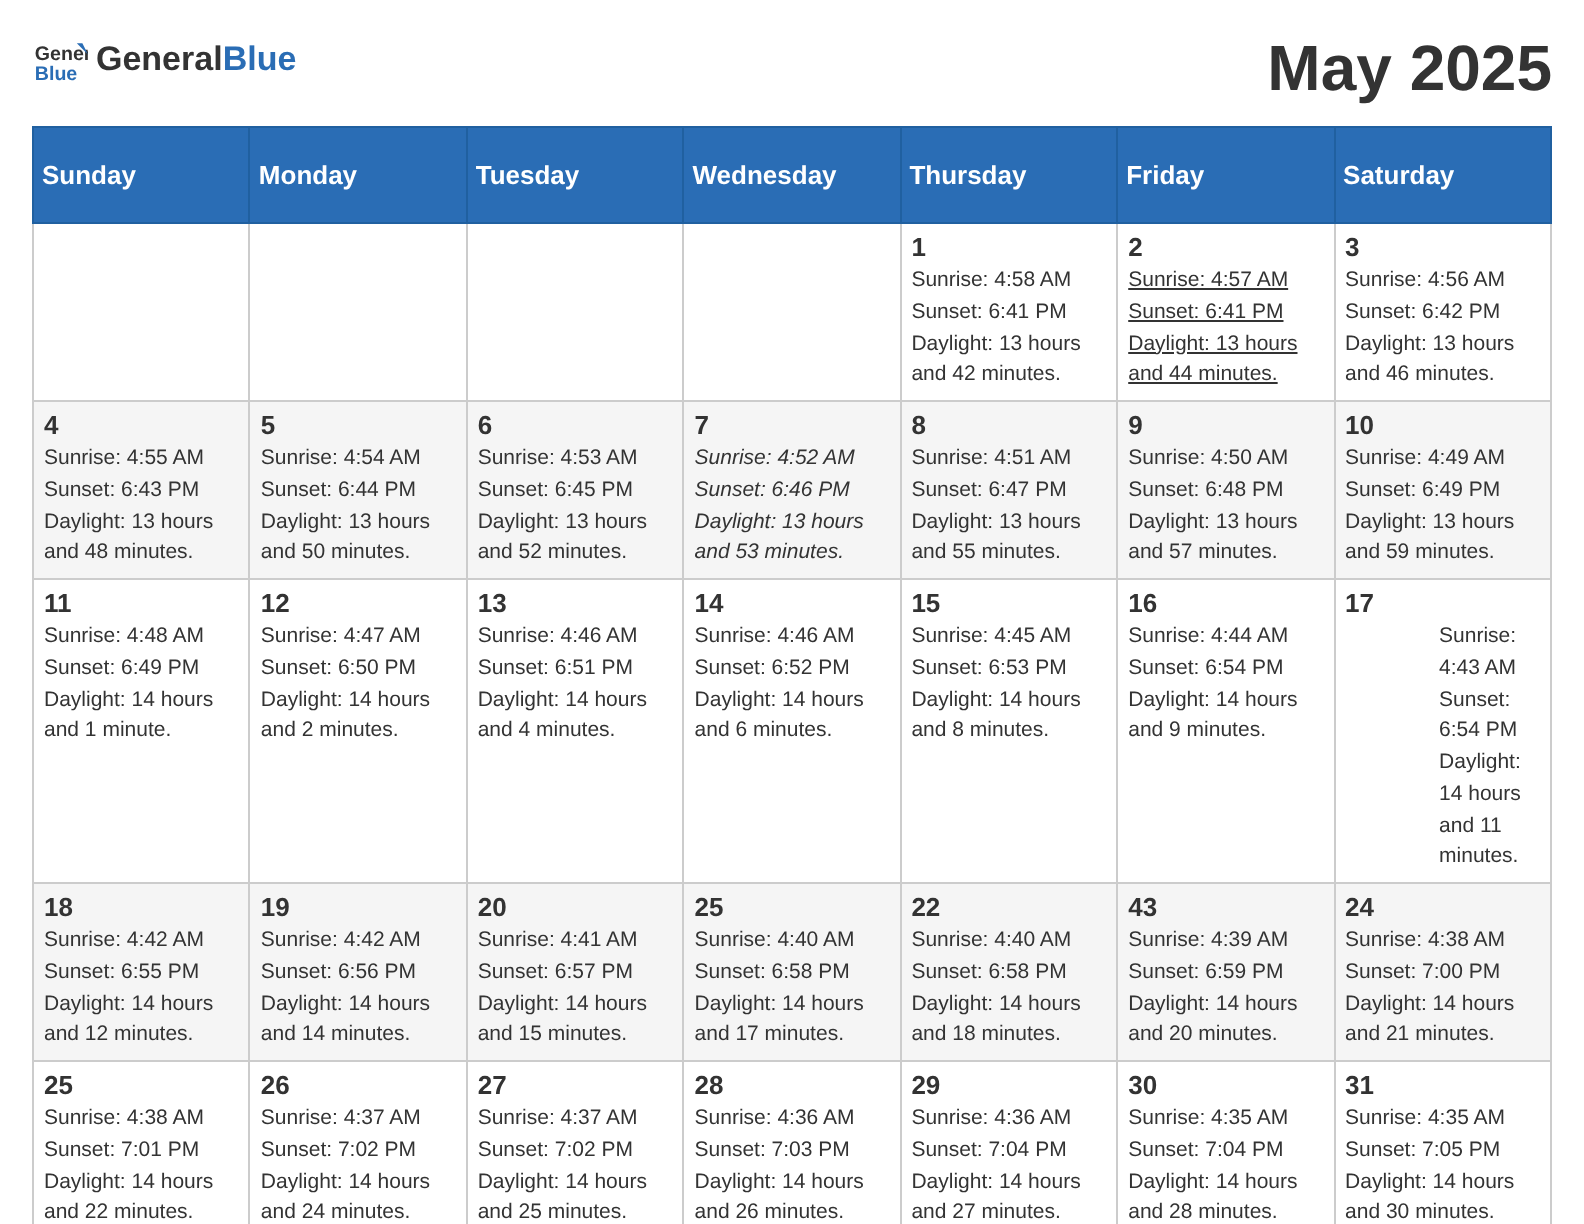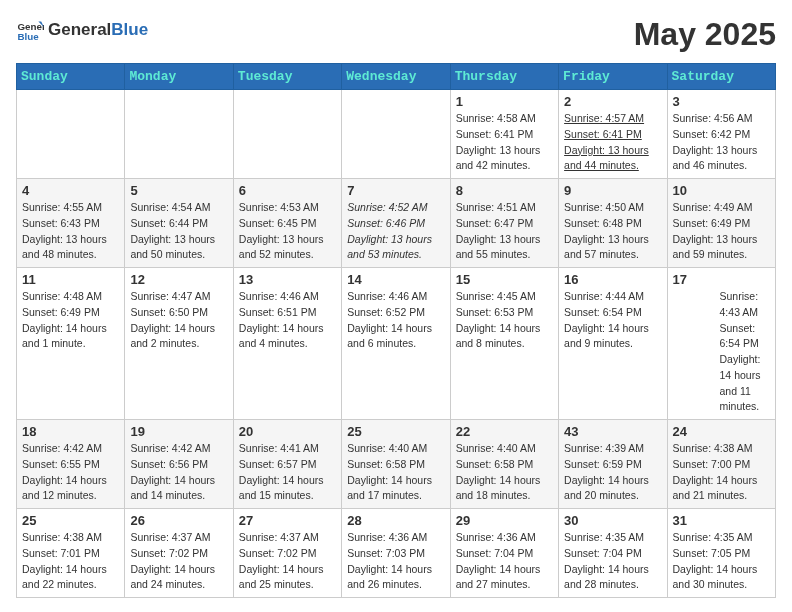--- a/index.html
+++ b/index.html
@@ -37,26 +37,25 @@
       font-size: 15px;
       color: #555;
     }
     .calendar {
       width: 100%;
       border-collapse: collapse;
       border: 1px solid #ccc;
     }
     .calendar th {
       background-color: #2a6db5;
-      color: #5eead4;
+      color: #ffffff;
       font-size: 13px;
-      padding: 5px 4px;
+      padding: 16px 4px;
       text-align: left;
       border: 1px solid #2060a0;
-      font-family: Liberation Mono, monospace;
     }
     .calendar td {
       vertical-align: top;
       padding: 4px 5px;
       border: 1px solid #ccc;
       width: 108px;
       min-height: 80px;
       font-size: 10.5px;
       color: #333;
       background: #fff;

